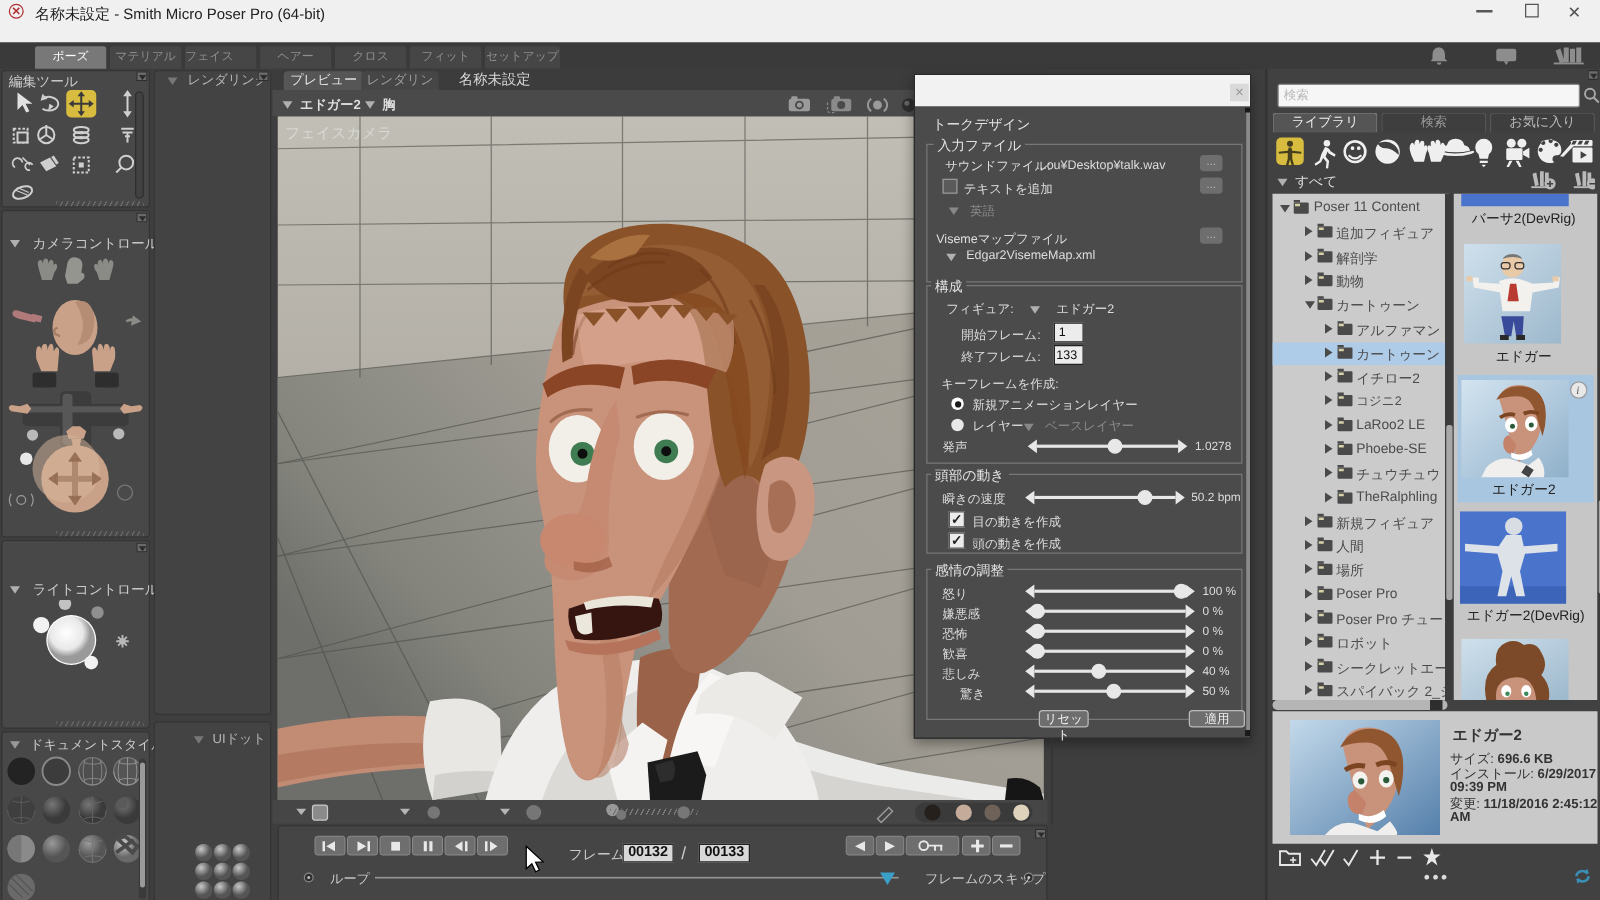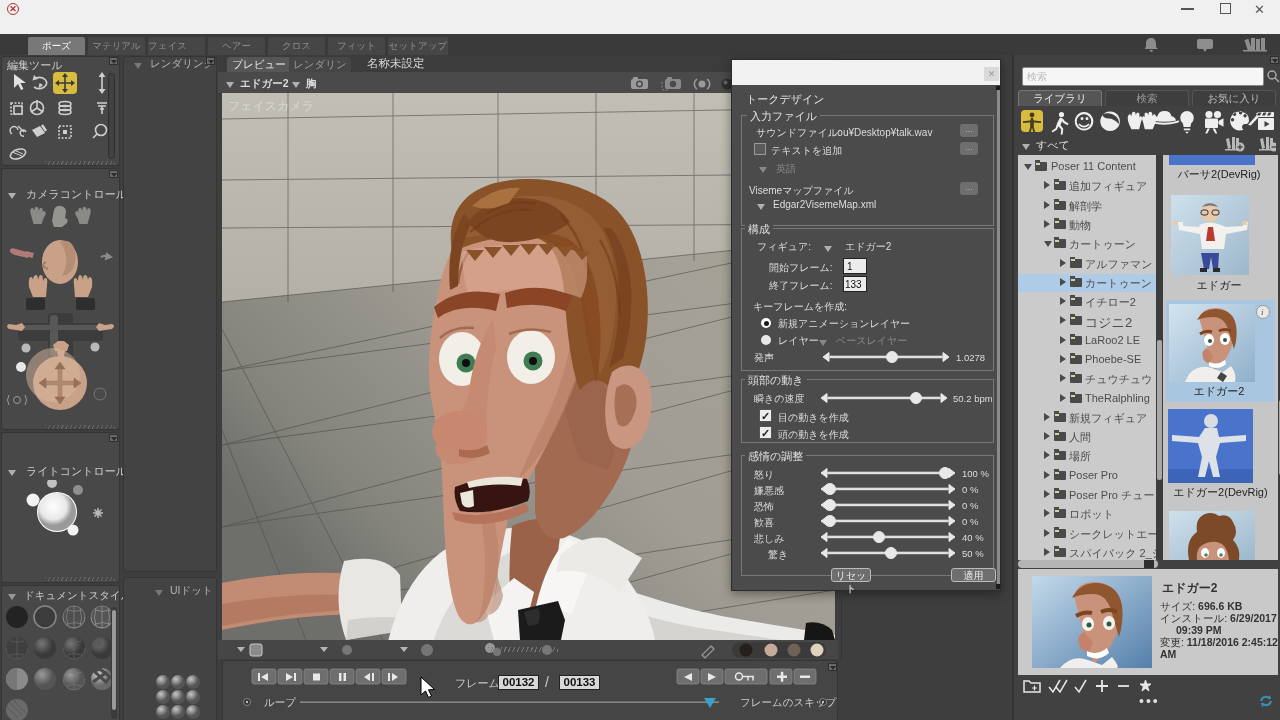--- a/index.html
+++ b/index.html
@@ -8,20 +8,21 @@
 .palhead{color:#ccc;font-size:11px}
 .ddbox{position:absolute;width:9px;height:8px;background:#6a6a6a;border:1px solid #2e2e2e}
 .ddbox:after{content:"";position:absolute;left:1px;top:2px;border:3px solid transparent;border-top:4px solid #2b2b2b}
 .tri-d{display:inline-block;width:0;height:0;border:4px solid transparent;border-top:6px solid #b0b0b0}
 </style></head>
 <body>
 <div id="root">
 
 <div class="abs" style="left:0;top:0;width:1280px;height:34px;background:#f0f0f0"></div>
 <div class="abs" style="left:7px;top:3px;width:12px;height:12px;border-radius:50%;border:1.5px solid #b03030;color:#b03030;font-size:9px;line-height:11px;text-align:center;font-weight:bold">✕</div>
+<div class="abs" style="left:28px;top:3px;font-size:12px;color:#222">名称未設定 - Smith Micro Poser Pro  (64-bit)</div>
 <div class="abs" style="left:1181px;top:8px;width:13px;height:1.5px;background:#555"></div>
 <div class="abs" style="left:1220px;top:3px;width:11px;height:11px;border:1.2px solid #555"></div>
 <div class="abs" style="left:1254px;top:2px;font-size:13px;color:#555">✕</div>
 
 
 <div class="abs" style="left:0;top:34px;width:1280px;height:21px;background:#3a3a3a"></div>
 <div class="abs" id="roomtabs" style="left:28px;top:37px;height:18px;font-size:9.5px">
 <span class="abs" style="left:0;width:57px;height:18px;background:#787878;color:#fff;text-align:center;line-height:17px;border-radius:2px 2px 0 0">ポーズ</span>
 <span class="abs" style="left:60px;width:57px;height:18px;background:#464646;color:#8e8e8e;text-align:center;line-height:17px;border-radius:2px 2px 0 0">マテリアル</span>
 <span class="abs" style="left:120px;width:57px;height:18px;background:#464646;color:#8e8e8e;text-align:left;line-height:17px;border-radius:2px 2px 0 0">フェイス</span>
@@ -696,21 +697,21 @@
   <div class="abs" style="left:67px;top:121px;font-size:11px;color:#4c4c4c;white-space:nowrap">カートゥーン</div>
   <div class="abs" style="left:42px;top:142px;width:0;height:0;border:4px solid transparent;border-left:6px solid #4a4a4a"></div>
   <div class="abs" style="left:52px;top:142px;width:12px;height:9px;background:#4a4a4a;border-radius:1px"></div>
         <div class="abs" style="left:52px;top:140px;width:5px;height:2px;background:#4a4a4a"></div>
         <div class="abs" style="left:53px;top:143px;width:4px;height:1.5px;background:#d8d2a8"></div>
   <div class="abs" style="left:67px;top:140px;font-size:11px;color:#4c4c4c;white-space:nowrap">イチロー2</div>
   <div class="abs" style="left:42px;top:161px;width:0;height:0;border:4px solid transparent;border-left:6px solid #4a4a4a"></div>
   <div class="abs" style="left:52px;top:161px;width:12px;height:9px;background:#4a4a4a;border-radius:1px"></div>
         <div class="abs" style="left:52px;top:159px;width:5px;height:2px;background:#4a4a4a"></div>
         <div class="abs" style="left:53px;top:162px;width:4px;height:1.5px;background:#d8d2a8"></div>
-  <div class="abs" style="left:67px;top:159px;font-size:13px;color:#4c4c4c;white-space:nowrap">コジニ2</div>
+  <div class="abs" style="left:67px;top:159px;font-size:10px;color:#4c4c4c;white-space:nowrap">コジニ2</div>
   <div class="abs" style="left:42px;top:181px;width:0;height:0;border:4px solid transparent;border-left:6px solid #4a4a4a"></div>
   <div class="abs" style="left:52px;top:181px;width:12px;height:9px;background:#4a4a4a;border-radius:1px"></div>
         <div class="abs" style="left:52px;top:179px;width:5px;height:2px;background:#4a4a4a"></div>
         <div class="abs" style="left:53px;top:182px;width:4px;height:1.5px;background:#d8d2a8"></div>
   <div class="abs" style="left:67px;top:179px;font-size:11px;color:#4c4c4c;white-space:nowrap">LaRoo2 LE</div>
   <div class="abs" style="left:42px;top:200px;width:0;height:0;border:4px solid transparent;border-left:6px solid #4a4a4a"></div>
   <div class="abs" style="left:52px;top:200px;width:12px;height:9px;background:#4a4a4a;border-radius:1px"></div>
         <div class="abs" style="left:52px;top:198px;width:5px;height:2px;background:#4a4a4a"></div>
         <div class="abs" style="left:53px;top:201px;width:4px;height:1.5px;background:#d8d2a8"></div>
   <div class="abs" style="left:67px;top:198px;font-size:11px;color:#4c4c4c;white-space:nowrap">Phoebe-SE</div>
@@ -863,21 +864,21 @@
         <ellipse cx="77" cy="47" rx="6" ry="7" fill="#f4f2ee"></ellipse>
     <circle cx="57" cy="49" r="2.5" fill="#2a5a3a"></circle>
         <circle cx="77" cy="48" r="2.5" fill="#2a5a3a"></circle>
     <path d="M52 56 q-8 3 -5 13 q3 8 11 6 l3 -9 Z" fill="#c5826a"></path>
     <path d="M55 75 q10 5 20 -3 l2 5 q-10 9 -22 3 Z" fill="#fff"></path>
     <path d="M28 92 q12 -14 28 -8 l14 5 10 -8 q8 10 5 11 Z" fill="#f0efed"></path>
   </svg>
   <div class="abs" style="left:148px;top:525px;color:#333;font-size:12px;font-weight:bold">エドガー2</div>
   <div class="abs" style="left:146px;top:545px;color:#333;font-size:10.5px">サイズ: <b>696.6 KB</b></div>
   <div class="abs" style="left:146px;top:557px;color:#333;font-size:10.5px;white-space:nowrap">インストール: <b>6/29/2017 12:</b></div>
-  <div class="abs" style="left:162px;top:569px;color:#333;font-size:10.5px"><b>09:39 PM</b></div>
+  <div class="abs" style="left:146px;top:569px;color:#333;font-size:10.5px"><b>09:39 PM</b></div>
   <div class="abs" style="left:146px;top:581px;color:#333;font-size:10.5px;white-space:nowrap">変更: <b>11/18/2016 2:45:12</b></div>
   <div class="abs" style="left:146px;top:593px;color:#333;font-size:10.5px"><b>AM</b></div>
 
   <svg class="abs" style="left:4px;top:620px" width="260" height="22" viewBox="0 0 260 22">
     <g stroke="#e8e8e8" fill="none" stroke-width="1.5">
     <path d="M6 6 l5 0 2 2 9 0 0 9 -16 0 Z"></path>
           <path d="M14 13 l5 0 M16.5 10.5 l0 5" stroke-width="1.2"></path>
     <path d="M31 12 l4 5 7 -12 M38 12 l4 5 7 -12"></path>
     <path d="M57 12 l4 5 7 -12"></path>
     <path d="M78 11 l12 0 M84 5 l0 12" stroke-width="1.8"></path>

